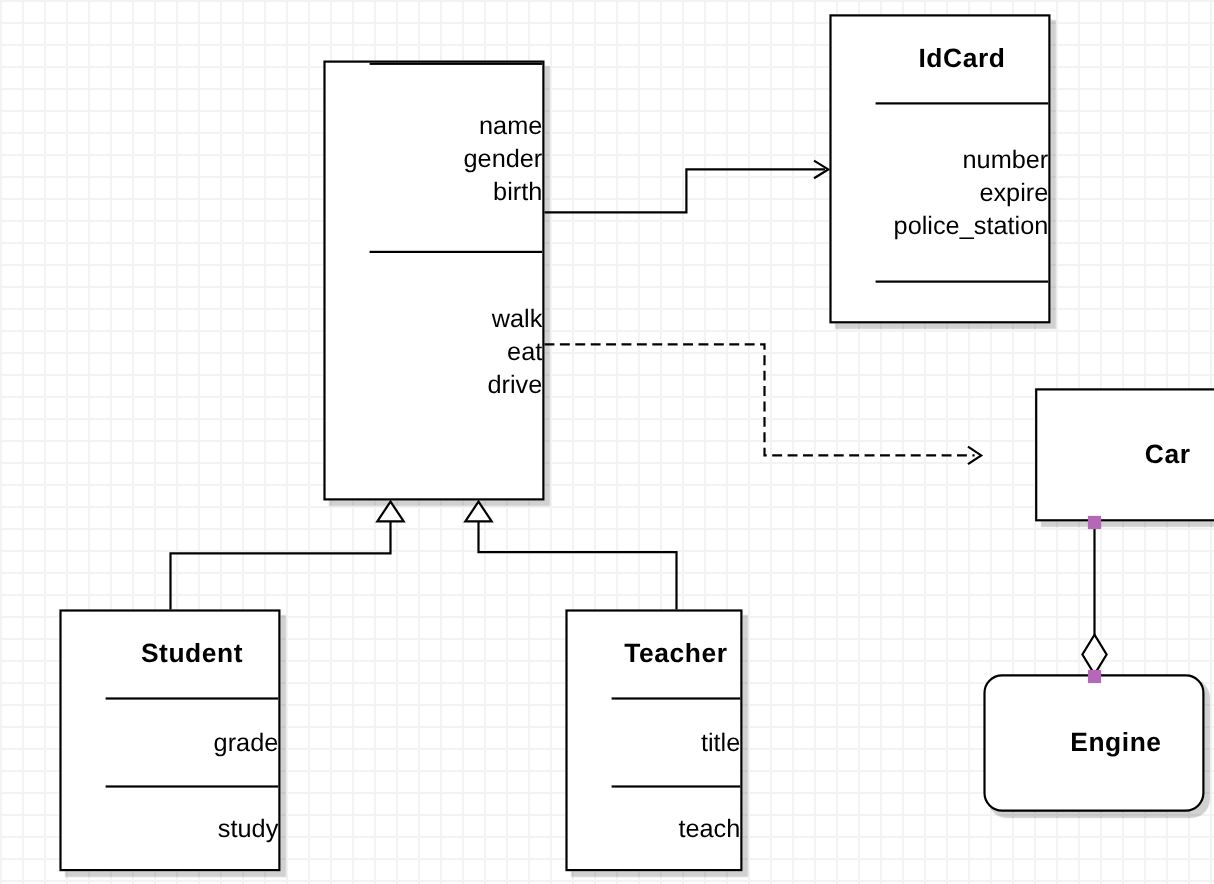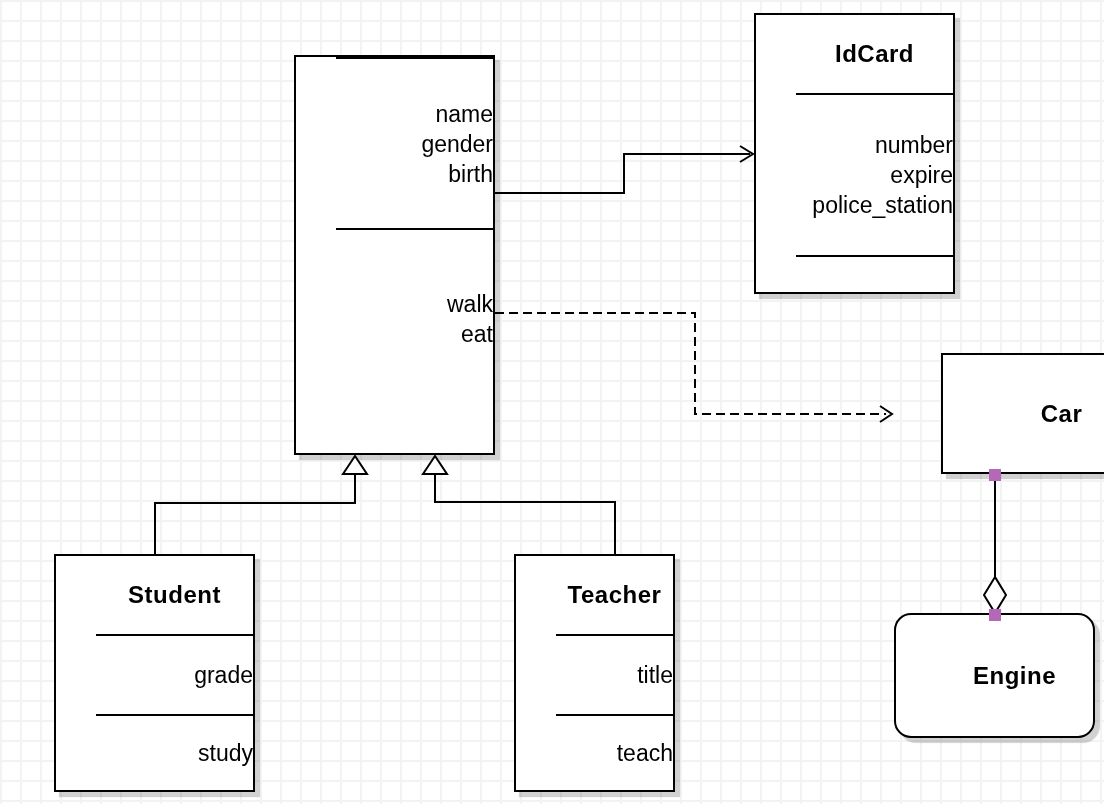--- a/index.html
+++ b/index.html
@@ -66,20 +66,21 @@
 
   <div class="uml-class" style="left:294px; top:55px; width:201px; height:400px;">
     <div class="uml-sec" style="height:171px">
       <div class="uml-line">name</div>
       <div class="uml-line">gender</div>
       <div class="uml-line">birth</div>
     </div>
     <div class="uml-sec" style="height:179px">
       <div class="uml-line">walk</div>
       <div class="uml-line">eat</div>
+      <div class="uml-line">drive</div>
     </div>
   </div>
 
   <div class="uml-class" style="left:754px; top:13px; width:201px; height:281px;">
     <div class="uml-title" style="height:78px">IdCard</div>
     <div class="uml-sec" style="height:162px">
       <div class="uml-line">number</div>
       <div class="uml-line">expire</div>
       <div class="uml-line">police_station</div>
     </div>

